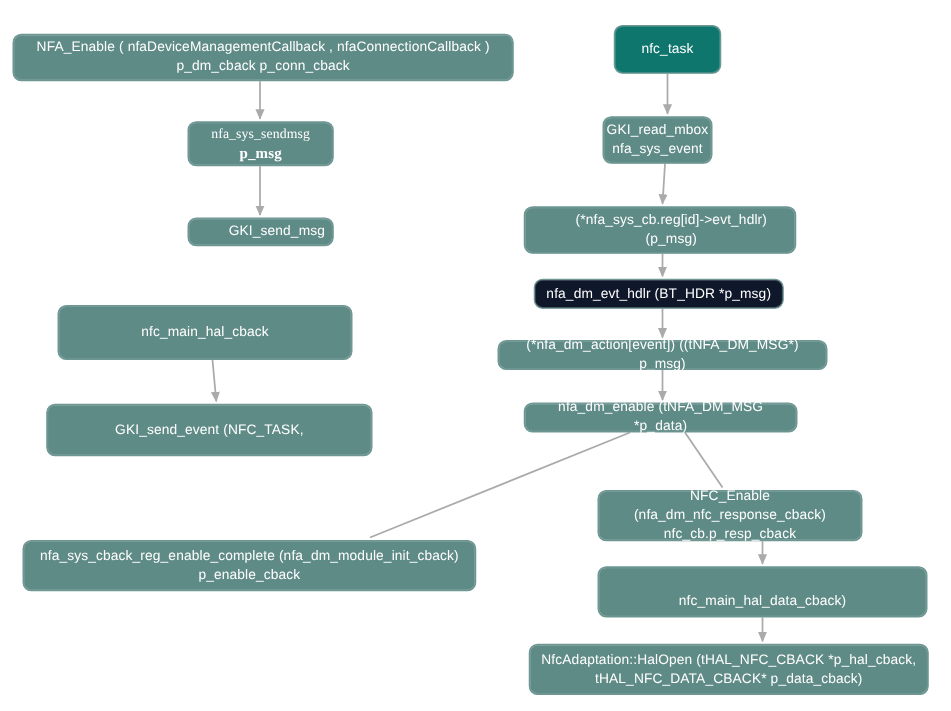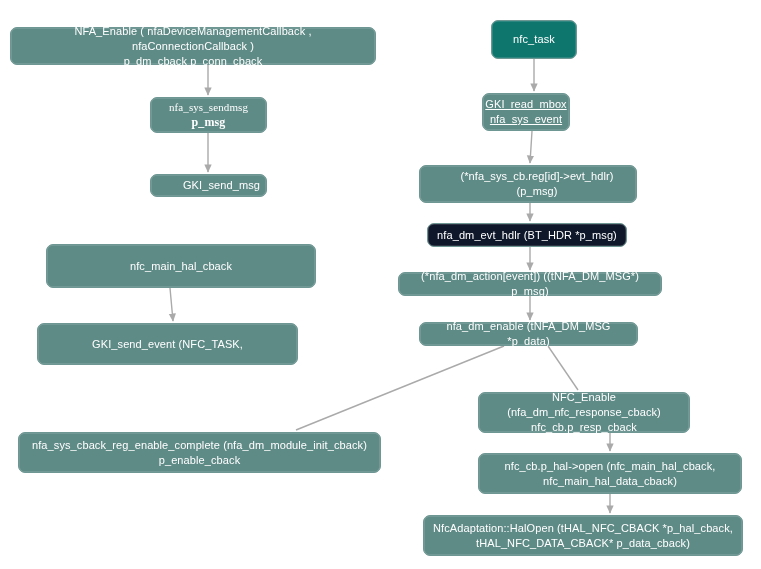--- a/index.html
+++ b/index.html
@@ -68,29 +68,29 @@
         <line x1="530" y1="203" x2="530" y2="221" stroke="#aaaaaa" stroke-width="1.4" marker-end="url(#arrowhead)"></line>
         <line x1="530" y1="247" x2="530" y2="270" stroke="#aaaaaa" stroke-width="1.4" marker-end="url(#arrowhead)"></line>
         <line x1="530" y1="296" x2="530" y2="320" stroke="#aaaaaa" stroke-width="1.4" marker-end="url(#arrowhead)"></line>
         <line x1="504" y1="346" x2="296" y2="430" stroke="#aaaaaa" stroke-width="1.4"></line>
         <line x1="548" y1="346" x2="578" y2="390" stroke="#aaaaaa" stroke-width="1.4"></line>
         <line x1="610" y1="433" x2="610" y2="451" stroke="#aaaaaa" stroke-width="1.4" marker-end="url(#arrowhead)"></line>
         <line x1="610" y1="494" x2="610" y2="513" stroke="#aaaaaa" stroke-width="1.4" marker-end="url(#arrowhead)"></line>
       </g>
   </svg>
   <div id="node-layer">
-      <div class="node" style="left: 10px; top: 27px; width: 366px; height: 38px; background: rgb(95, 139, 135); color: rgb(255, 255, 255);"><div><span>NFA_Enable ( nfaDeviceManagementCallback , nfaConnectionCallback )</span><br><span>p_dm_cback p_conn_cback</span></div></div>
+      <div class="node" style="left: 10px; top: 27px; width: 401px; height: 38px; background: rgb(95, 139, 135); color: rgb(255, 255, 255);"><div><span>NFA_Enable ( nfaDeviceManagementCallback , nfaConnectionCallback )</span><br><span>p_dm_cback p_conn_cback</span></div></div>
       <div class="node" style="left: 150px; top: 97px; width: 117px; height: 36px; background: rgb(95, 139, 135); color: rgb(255, 255, 255); font-family: Liberation Serif, serif;"><div><span>nfa_sys_sendmsg</span><span class="l2bold">p_msg</span></div></div>
       <div class="node" style="left: 150px; top: 174px; width: 117px; height: 23px; background: rgb(95, 139, 135); color: rgb(255, 255, 255); justify-content: flex-end;"><div><span>GKI_send_msg</span></div></div>
-      <div class="node" style="left: 46px; top: 244px; width: 270px; height: 44px; background: rgb(95, 139, 135); color: rgb(255, 255, 255);"><div><span>nfc_main_hal_cback</span></div></div>
+      <div class="node" style="left: 46px; top: 244px; width: 236px; height: 44px; background: rgb(95, 139, 135); color: rgb(255, 255, 255);"><div><span>nfc_main_hal_cback</span></div></div>
       <div class="node" style="left: 37px; top: 323px; width: 261px; height: 42px; background: rgb(95, 139, 135); color: rgb(255, 255, 255);"><div><span>GKI_send_event (NFC_TASK,</span><br></div></div>
       <div class="node" style="left: 18px; top: 432px; width: 363px; height: 41px; background: rgb(95, 139, 135); color: rgb(255, 255, 255);"><div><span>nfa_sys_cback_reg_enable_complete (nfa_dm_module_init_cback)</span><br><span>p_enable_cback</span></div></div>
       <div class="node" style="left: 491px; top: 20px; width: 86px; height: 39px; background: #0f766e; color: rgb(255, 255, 255);"><div><span>nfc_task</span></div></div>
-      <div class="node" style="left: 482px; top: 93px; width: 88px; height: 38px; background: rgb(95, 139, 135); color: rgb(255, 255, 255); text-decoration: underline;"><div><span>GKI_read_mbox</span><br><span>nfa_sys_event</span></div></div>
+      <div class="node" style="left: 482px; top: 93px; width: 88px; height: 38px; background: rgb(95, 139, 135); color: rgb(255, 255, 255);"><div><span>GKI_read_mbox</span><br><span>nfa_sys_event</span></div></div>
       <div class="node" style="left: 419px; top: 165px; width: 218px; height: 38px; background: rgb(95, 139, 135); color: rgb(255, 255, 255); padding-left: 24px;"><div><span>(*nfa_sys_cb.reg[id]-&gt;evt_hdlr) (p_msg)</span></div></div>
       <div class="node" style="left: 427px; top: 223px; width: 200px; height: 24px; background: #0f172a; color: rgb(255, 255, 255);"><div><span>nfa_dm_evt_hdlr (BT_HDR *p_msg)</span></div></div>
       <div class="node" style="left: 398px; top: 272px; width: 264px; height: 24px; background: rgb(95, 139, 135); color: rgb(255, 255, 255);"><div><span>(*nfa_dm_action[event]) ((tNFA_DM_MSG*) p_msg)</span></div></div>
       <div class="node" style="left: 419px; top: 322px; width: 219px; height: 24px; background: rgb(95, 139, 135); color: rgb(255, 255, 255);"><div><span>nfa_dm_enable (tNFA_DM_MSG *p_data)</span></div></div>
       <div class="node" style="left: 478px; top: 392px; width: 212px; height: 41px; background: rgb(95, 139, 135); color: rgb(255, 255, 255);"><div><span>NFC_Enable (nfa_dm_nfc_response_cback)</span><br><span>nfc_cb.p_resp_cback</span></div></div>
-      <div class="node" style="left: 478px; top: 453px; width: 264px; height: 41px; background: rgb(95, 139, 135); color: rgb(255, 255, 255);"><div><span>nfc_cb.p_hal-&gt;open (nfc_main_hal_cback,</span><br><span>nfc_main_hal_data_cback)</span></div></div>
+      <div class="node" style="left: 478px; top: 453px; width: 264px; height: 41px; background: rgb(95, 139, 135); color: rgb(255, 255, 255);"><div><br><span>nfc_main_hal_data_cback)</span></div></div>
       <div class="node" style="left: 423px; top: 515px; width: 320px; height: 41px; background: rgb(95, 139, 135); color: rgb(255, 255, 255);"><div><span>NfcAdaptation::HalOpen (tHAL_NFC_CBACK *p_hal_cback,</span><br><span>tHAL_NFC_DATA_CBACK* p_data_cback)</span></div></div>
     </div>
 </div>
 
 </body></html>

